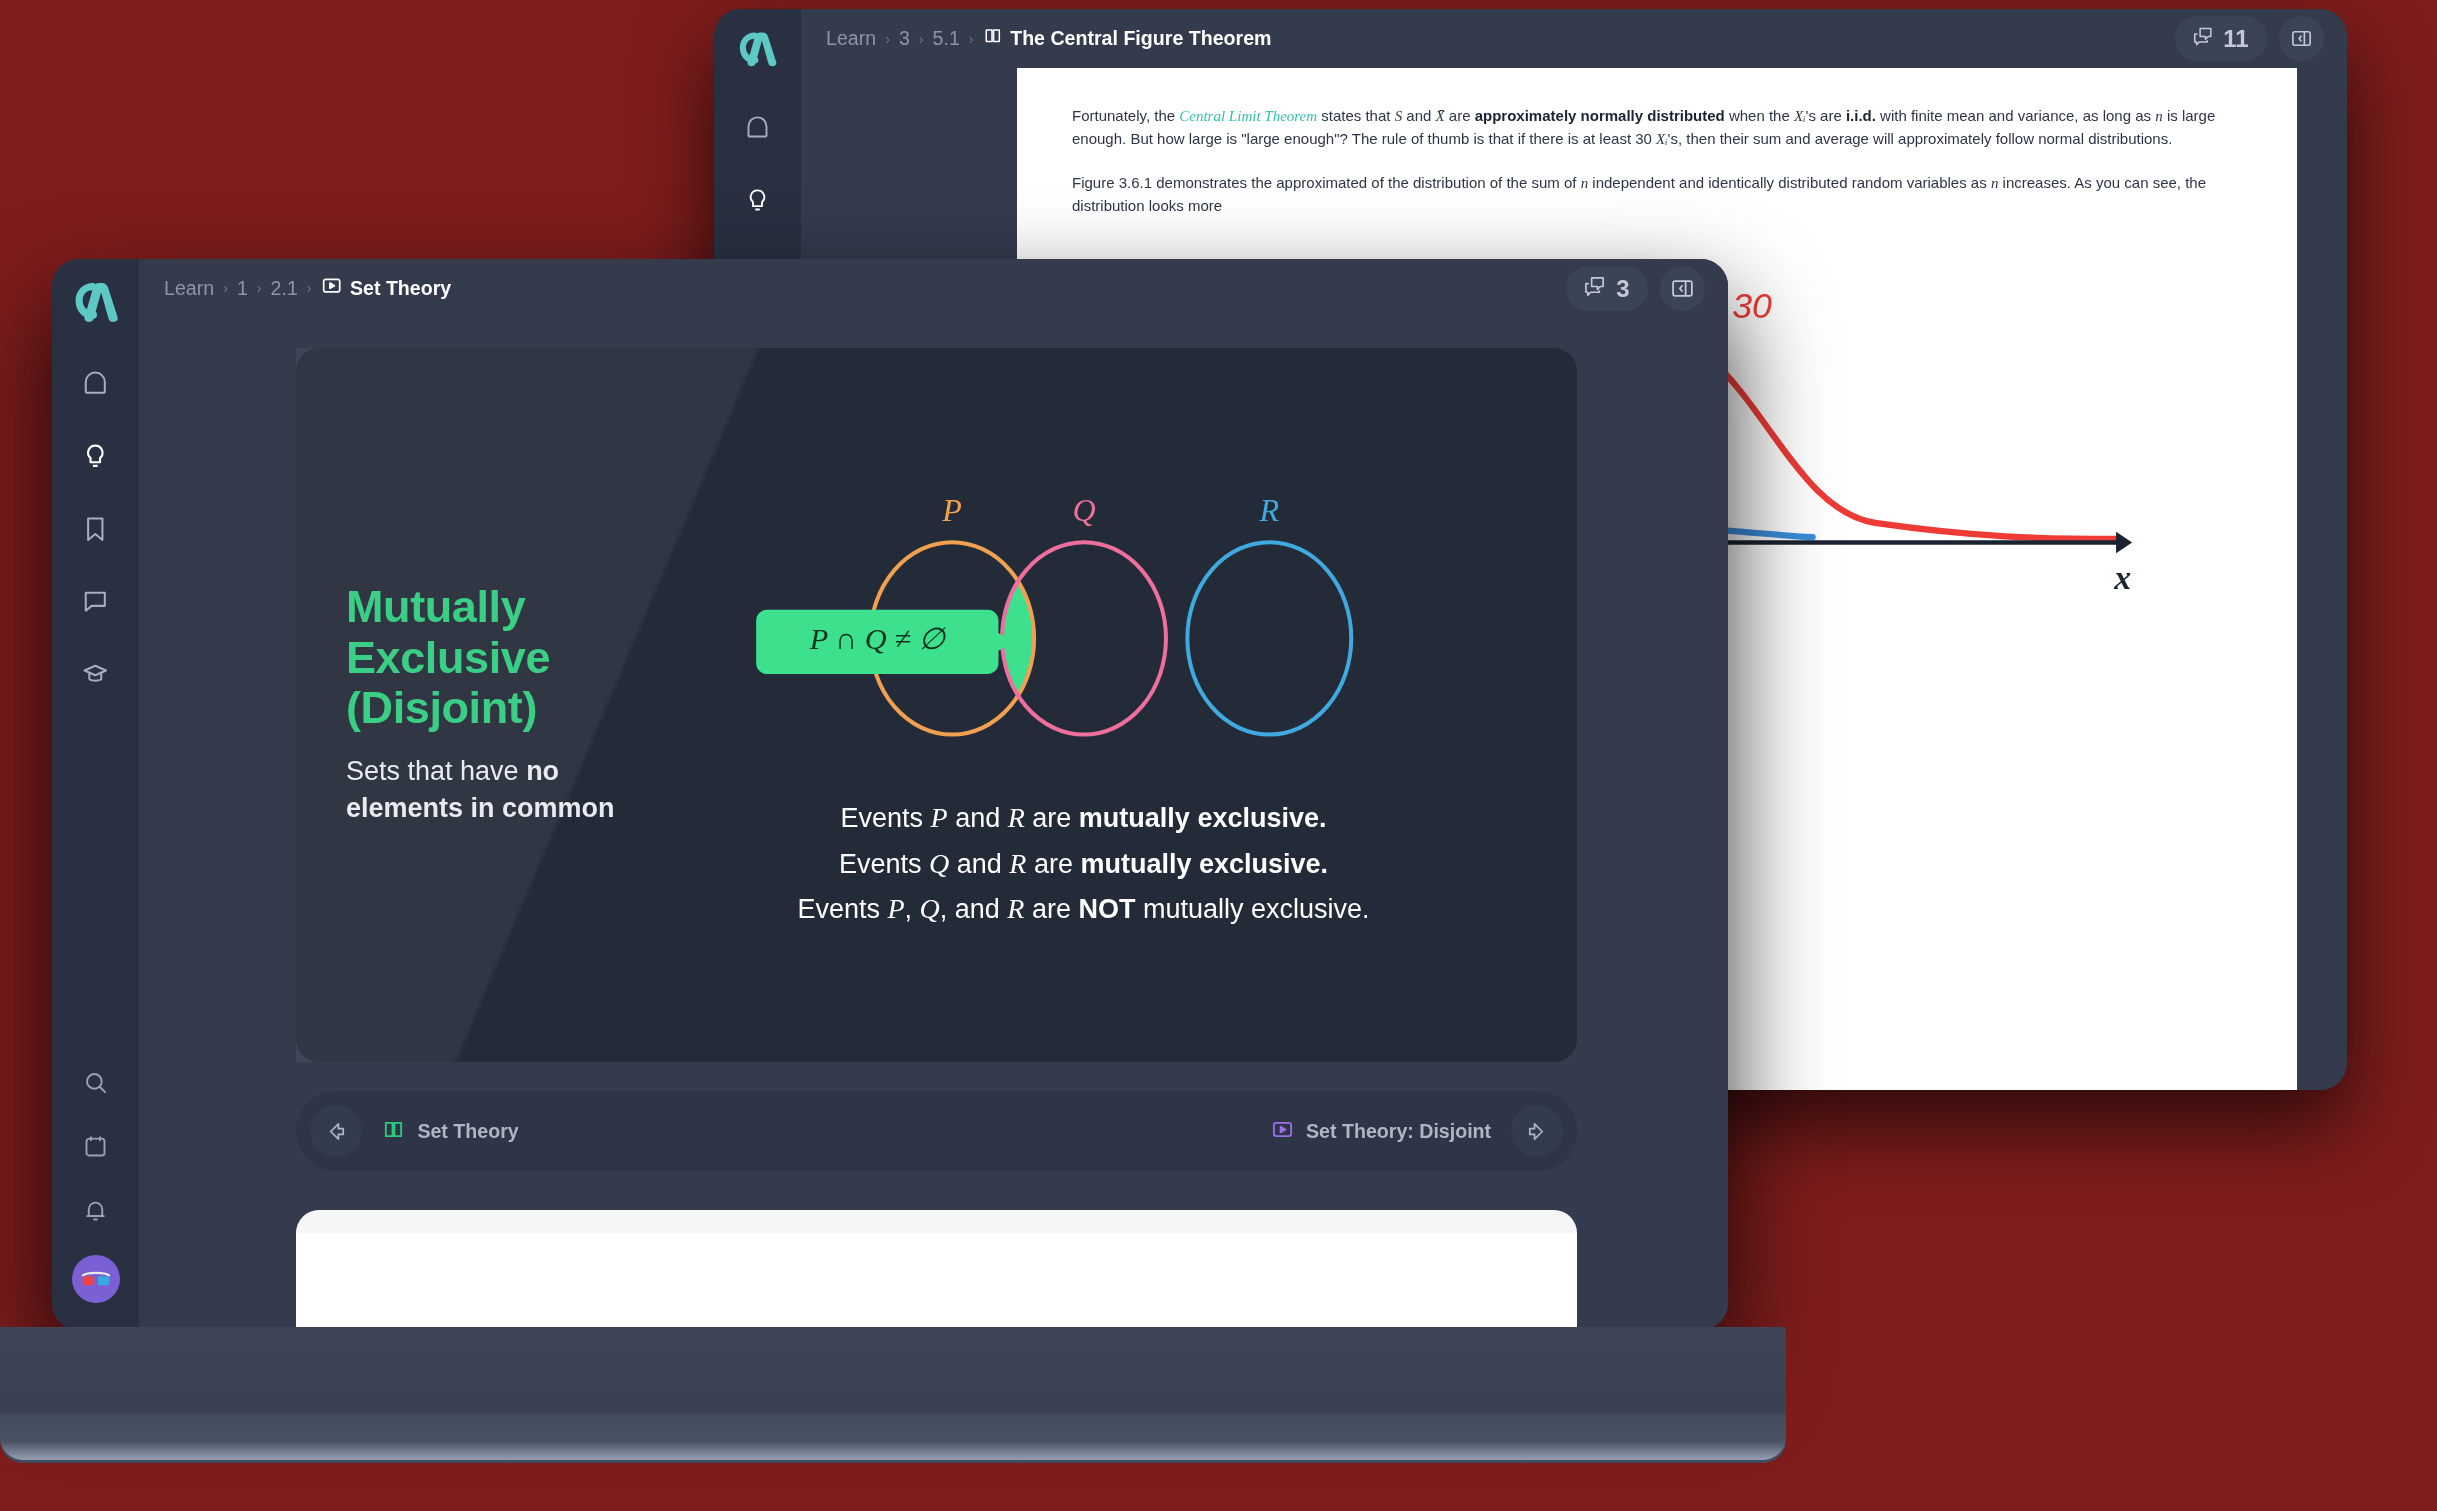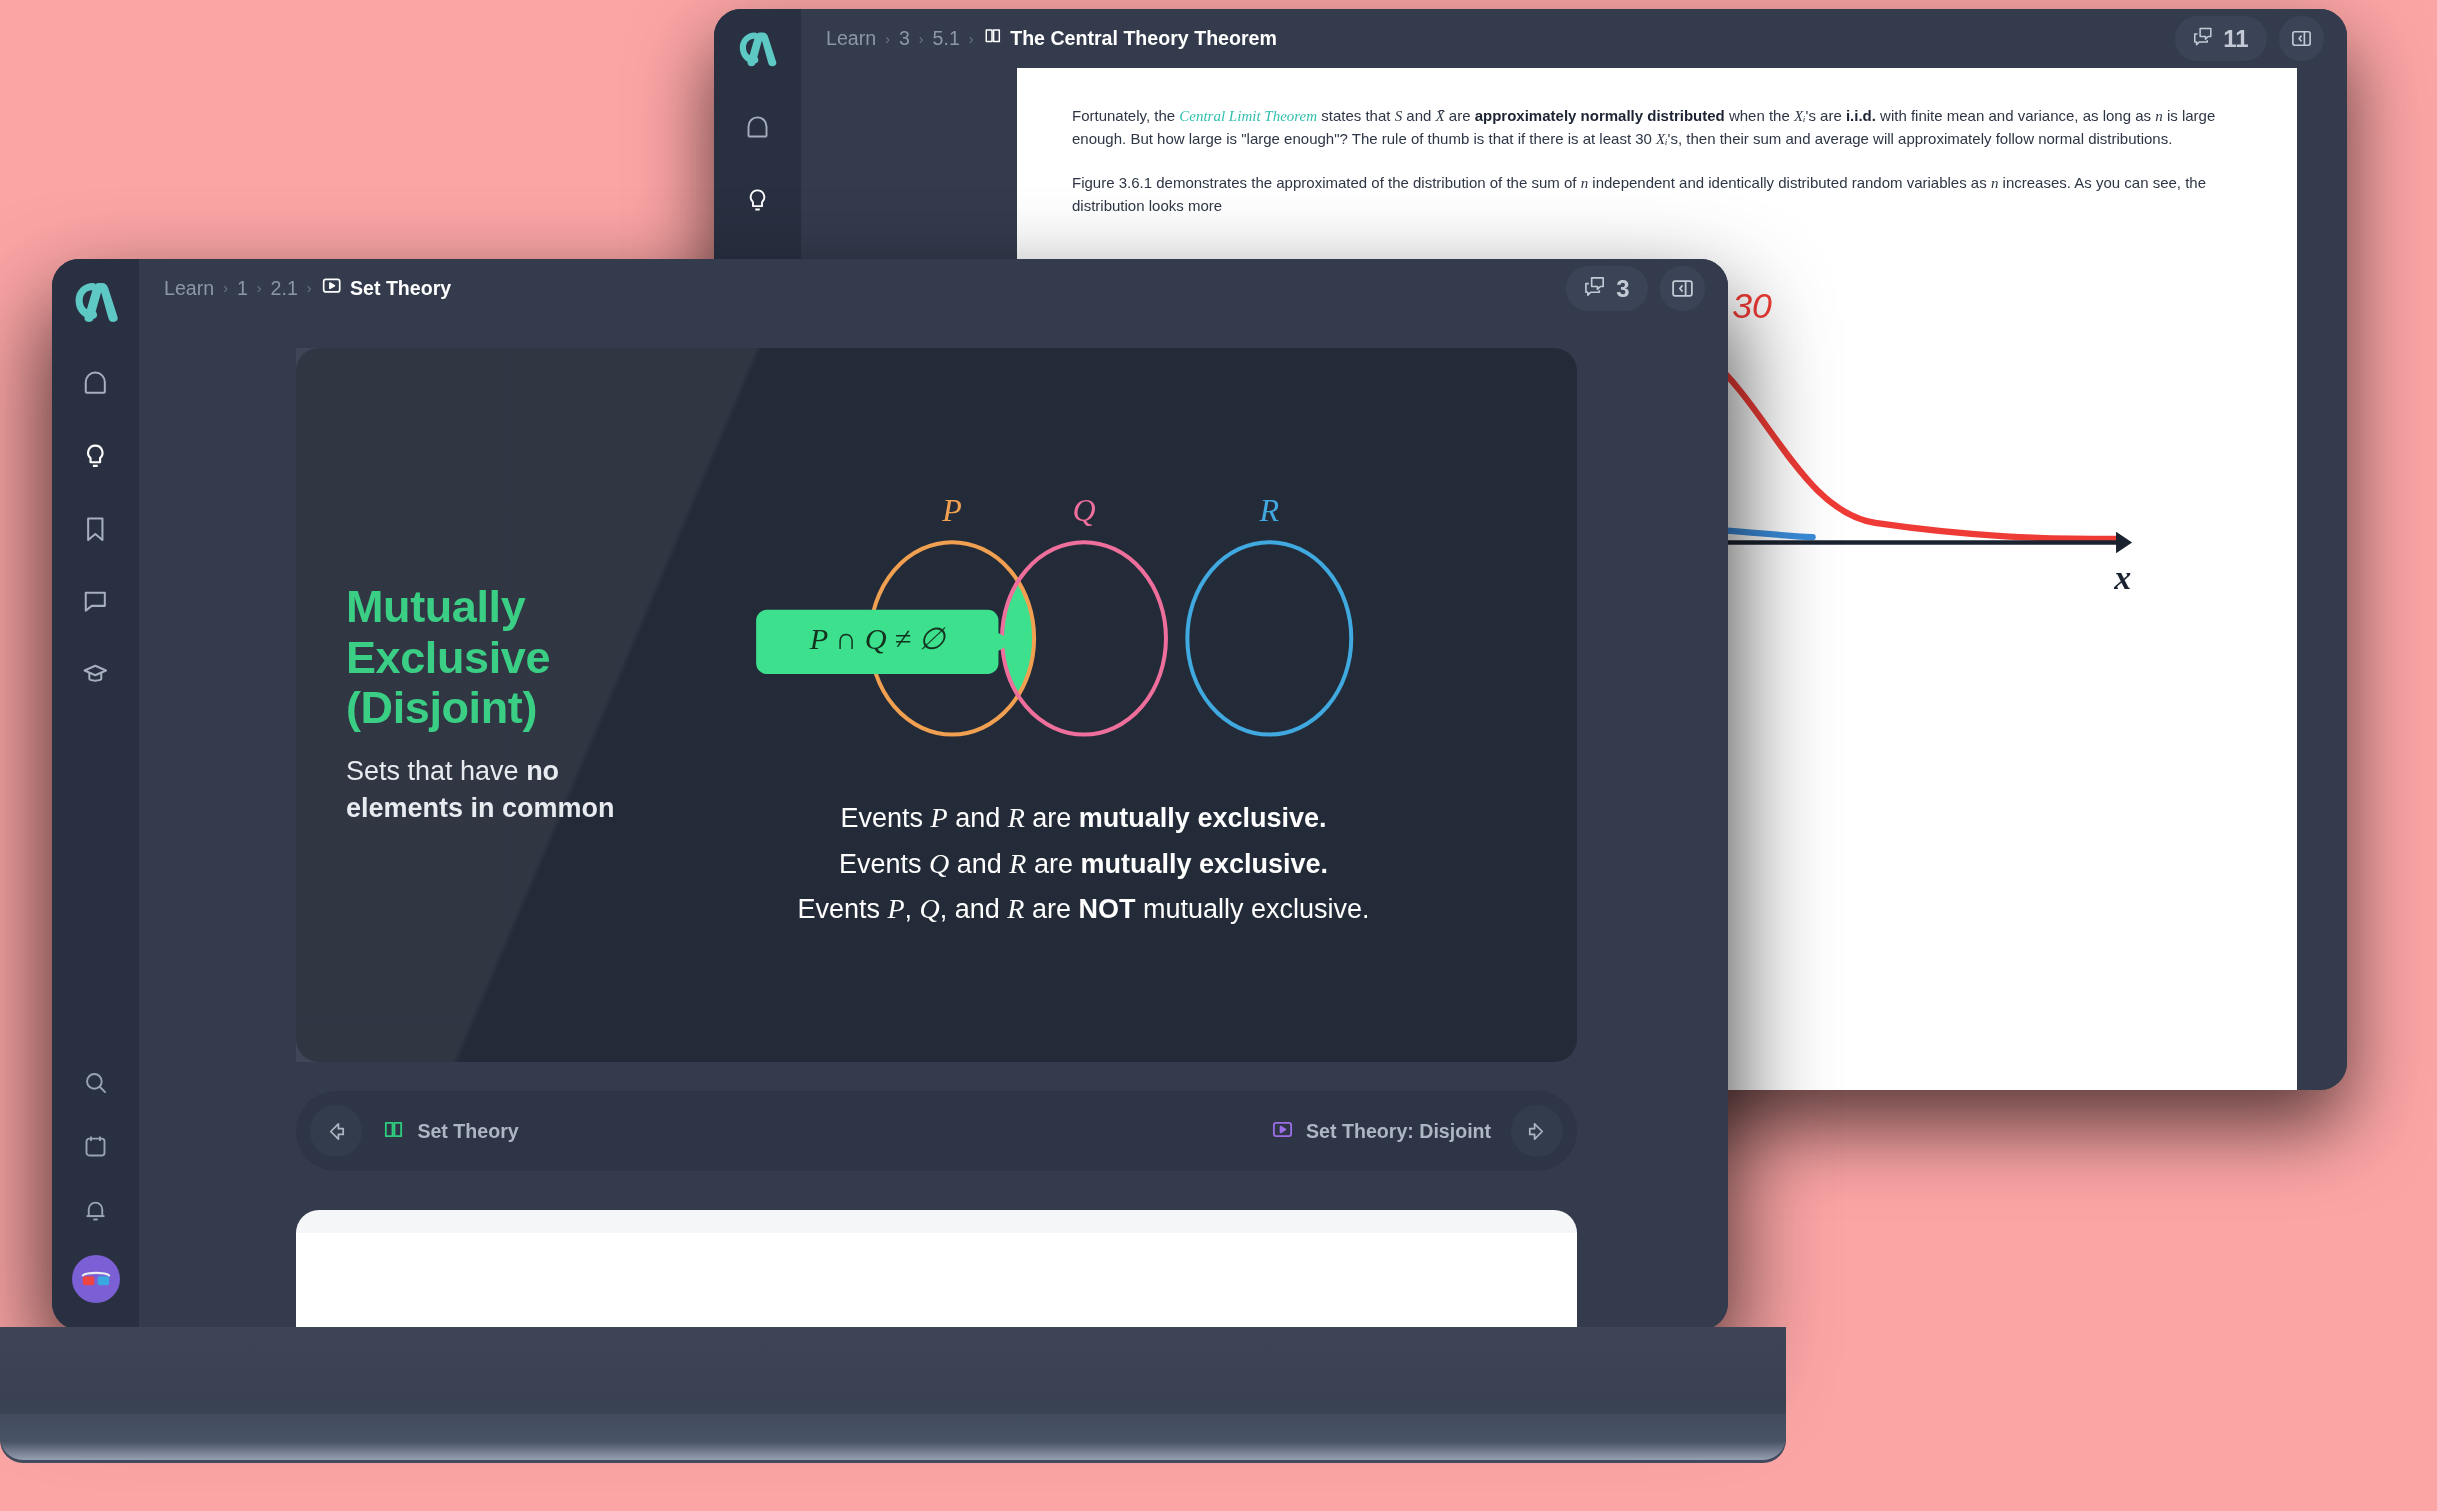--- a/index.html
+++ b/index.html
@@ -2,21 +2,21 @@
 <html style="font-size:14.3px"><head>
 <meta charset="utf-8">
 <style>
   * { box-sizing: border-box; margin: 0; padding: 0; }
   html, body {
     width: 2438px; height: 1512px;
     background: #000;
     font-family: "Liberation Sans", sans-serif;
     overflow: hidden;
   }
-  .stage { position: relative; width: 2438px; height: 1512px; background: #fca5a5; text-decoration: underline; }
+  .stage { position: relative; width: 2438px; height: 1512px; background: #7f1d1d; text-decoration: underline; }
 
   
   .shelf {
     position: absolute; left: 0; top: 1327px; width: 1786px; height: 136px;
     background: linear-gradient(180deg, #3d4556 0%, #394152 55%, #424b5e 100%);
     border-radius: 0 0 23px 23px;
   }
   .shelf-lip {
     position: absolute; left: 0; top: 1414px; width: 1786px; height: 46px;
     background: linear-gradient(180deg, #434c5f 0%, #4a5467 60%, #9aa3b4 100%);
@@ -181,21 +181,21 @@
         <span class="crumb-dim">3</span>
         <span class="crumb-sep">›</span>
         <span class="crumb-dim">5.1</span>
         <span class="crumb-sep">›</span>
         <span class="crumb-cur">
           <span>
             <svg width="19.6" height="19.6" viewBox="0 0 24 24" fill="none" stroke="#fff" stroke-width="1.8" stroke-linejoin="round">
               <path d="M4 5h7v14H4zM13 5h7v14h-7z"></path>
             </svg>
           </span>
-          <span>The Central Theory Theorem</span>
+          <span>The Central Figure Theorem</span>
         </span>
       </div>
       <div class="topbar-right">
         <div class="pill">
           <span>
             <svg width="21.4" height="21.4" viewBox="0 0 24 24" fill="none" stroke="#c3cad6" stroke-width="1.7" stroke-linejoin="round">
               <path d="M8 4h12v9h-3l-3 3v-3H8z"></path>
                 <path d="M16 17v2H7l-3 3v-3H2v-9h3"></path>
             </svg>
           </span>

